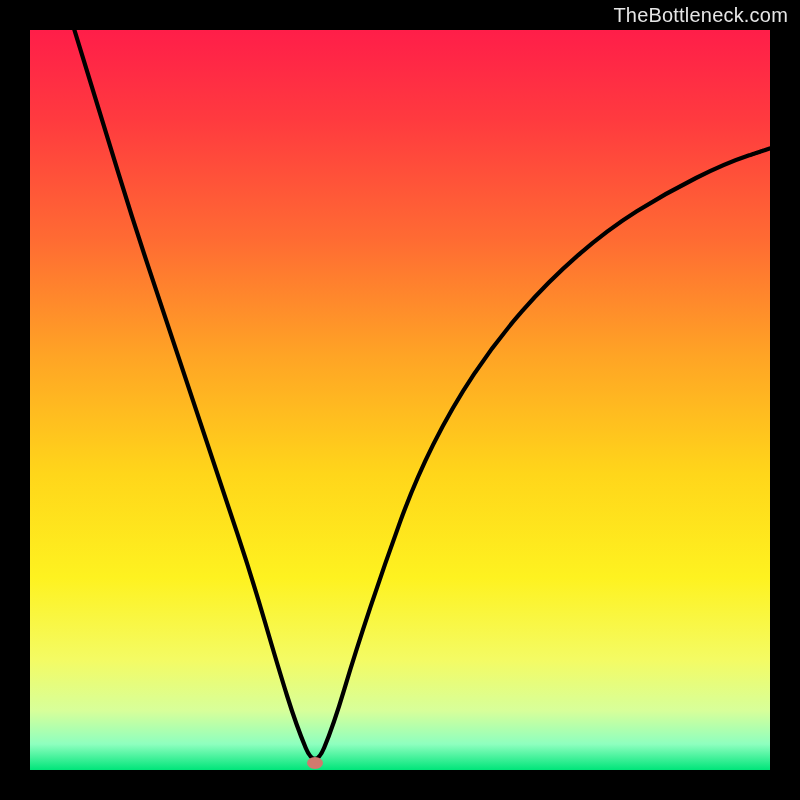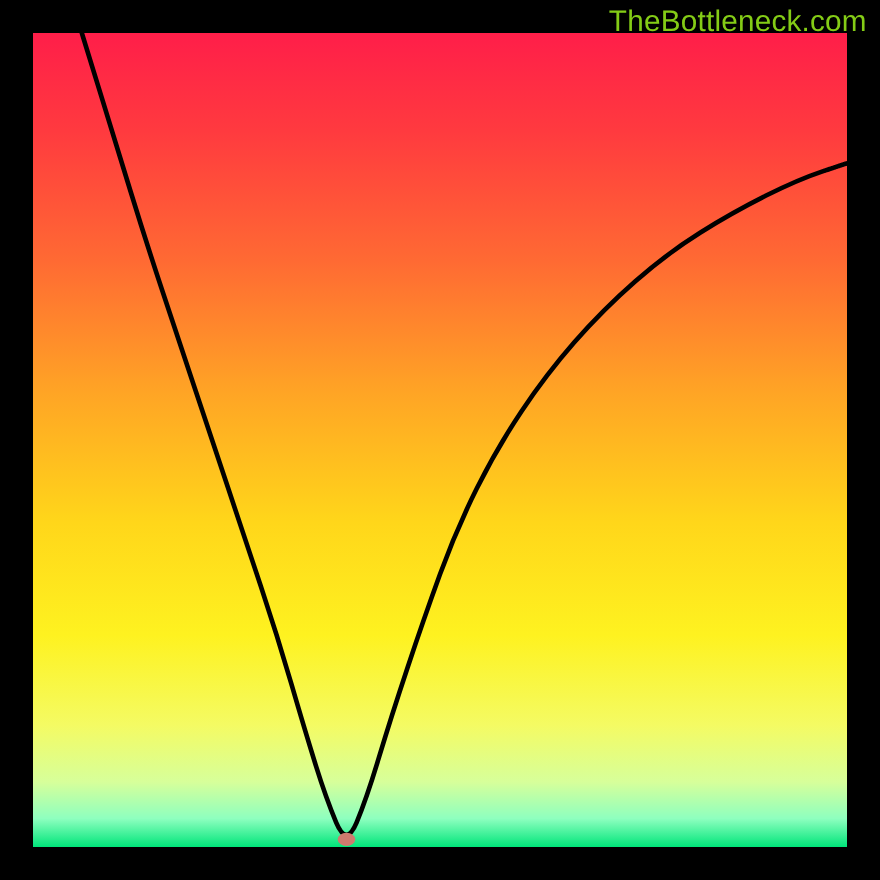--- a/index.html
+++ b/index.html
@@ -42,22 +42,22 @@
     position: absolute;
     width: 16px;
     height: 12px;
     border-radius: 50%;
     transform: translate(-50%, -50%);
   }
   .watermark {
     position: absolute;
     top: 4px;
     right: 12px;
-    color: #84cc16;
-    font-size: 27px;
+    color: #e5e5e5;
+    font-size: 20px;
     font-weight: 500;
     letter-spacing: 0.2px;
   }
 </style>
 </head>
 <body>
 
 <div class="stage">
 
   <div class="watermark">TheBottleneck.com</div>

